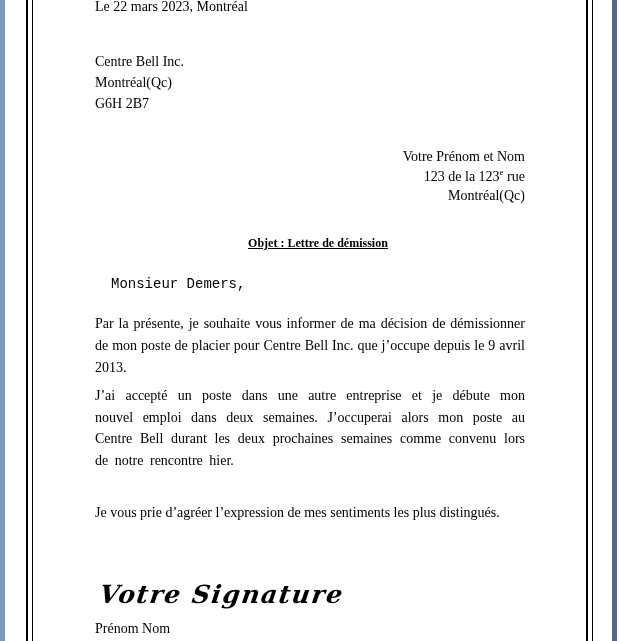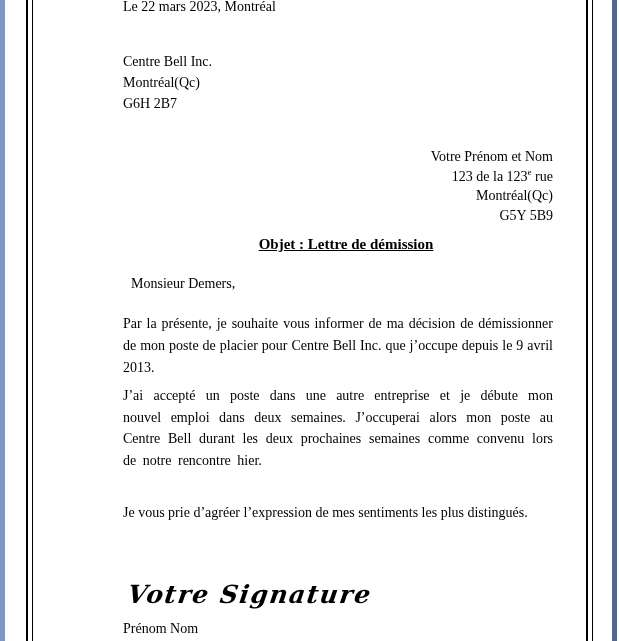--- a/index.html
+++ b/index.html
@@ -6,29 +6,29 @@
   body{
     width:619px;height:641px;overflow:hidden;background:#ffffff;
     font-family:"Liberation Serif", serif;color:var(--text,#000);
   }
   .canvas{position:relative;width:619px;height:641px;background:#ffffff;overflow:hidden;}
   .edge-strip{position:absolute;top:0;bottom:0;}
   .edge-left{left:0;width:5px;background:var(--edge-left,#7E99BD);}
   .edge-right{right:2px;width:5px;background:var(--edge-right,#53678B);}
   .vline{position:absolute;top:0;bottom:0;width:1.5px;background:var(--border,#000);}
   .vl1{left:26px;}.vl2{left:31.5px;}.vl3{left:586px;}.vl4{left:591.5px;}
-  .content{position:absolute;left:95px;top:0;width:430px;height:487px;font-size:14px;margin-left:28px;}
+  .content{position:absolute;left:95px;top:0;width:430px;height:487px;font-size:14px;}
   .content p{margin:0;}
   .date{position:absolute;top:-3px;left:0;line-height:20px;}
   .recipient{position:absolute;top:51px;left:0;line-height:21px;}
   .sender{position:absolute;top:147px;right:0;text-align:right;line-height:19.5px;}
   .sender sup{font-size:9px;line-height:0;}
   .subject{position:absolute;top:236px;left:16px;right:0;text-align:center;
-    font-weight:bold;text-decoration:underline;font-size:15px;}
-  .salutation{position:absolute;top:276px;left:8px;}
+    font-weight:bold;text-decoration:underline;font-size:12px;}
+  .salutation{position:absolute;top:276px;left:16px;font-family:Liberation Mono, monospace;}
   .para{position:absolute;left:0;width:430px;text-align:justify;line-height:22px;}
   .p1{top:313px;}
   .p2{top:385px;line-height:21.5px;word-spacing:3px;}
   .p3{top:478px;line-height:21px;}
   .p4{top:502px;}
   .sig-script{position:absolute;top:580px;left:5px;
     font-family:"DejaVu Serif", serif;font-style:italic;font-weight:bold;
     font-size:25px;letter-spacing:1.5px;transform:skewX(-8deg);white-space:nowrap;}
   .sig-name{position:absolute;top:621px;left:0;}
 </style>
@@ -51,21 +51,20 @@
     <div class="recipient">
       <div>Centre Bell Inc.</div>
       <div>Montréal(Qc)</div>
       <div>G6H 2B7</div>
     </div>
 
     <div class="sender">
       <div>Votre Prénom et Nom</div>
       <div><span>123 de la 123</span><sup>e</sup><span> rue</span></div>
       <div>Montréal(Qc)</div>
-      <div>G5Y 5B9</div>
     </div>
 
     <p class="subject">Objet : Lettre de démission</p>
 
     <p class="salutation">Monsieur Demers,</p>
 
     <p class="para p1">Par la présente, je souhaite vous informer de ma décision de démissionner de mon poste de placier pour Centre Bell Inc. que j’occupe depuis le 9 avril 2013.</p>
     <p class="para p2">J’ai accepté un poste dans une autre entreprise et je débute mon nouvel emploi dans deux semaines. J’occuperai alors mon poste au Centre Bell durant les deux prochaines semaines comme convenu lors de notre rencontre hier.</p>
     <p class="para p4">Je vous prie d’agréer l’expression de mes sentiments les plus distingués.</p>
 

